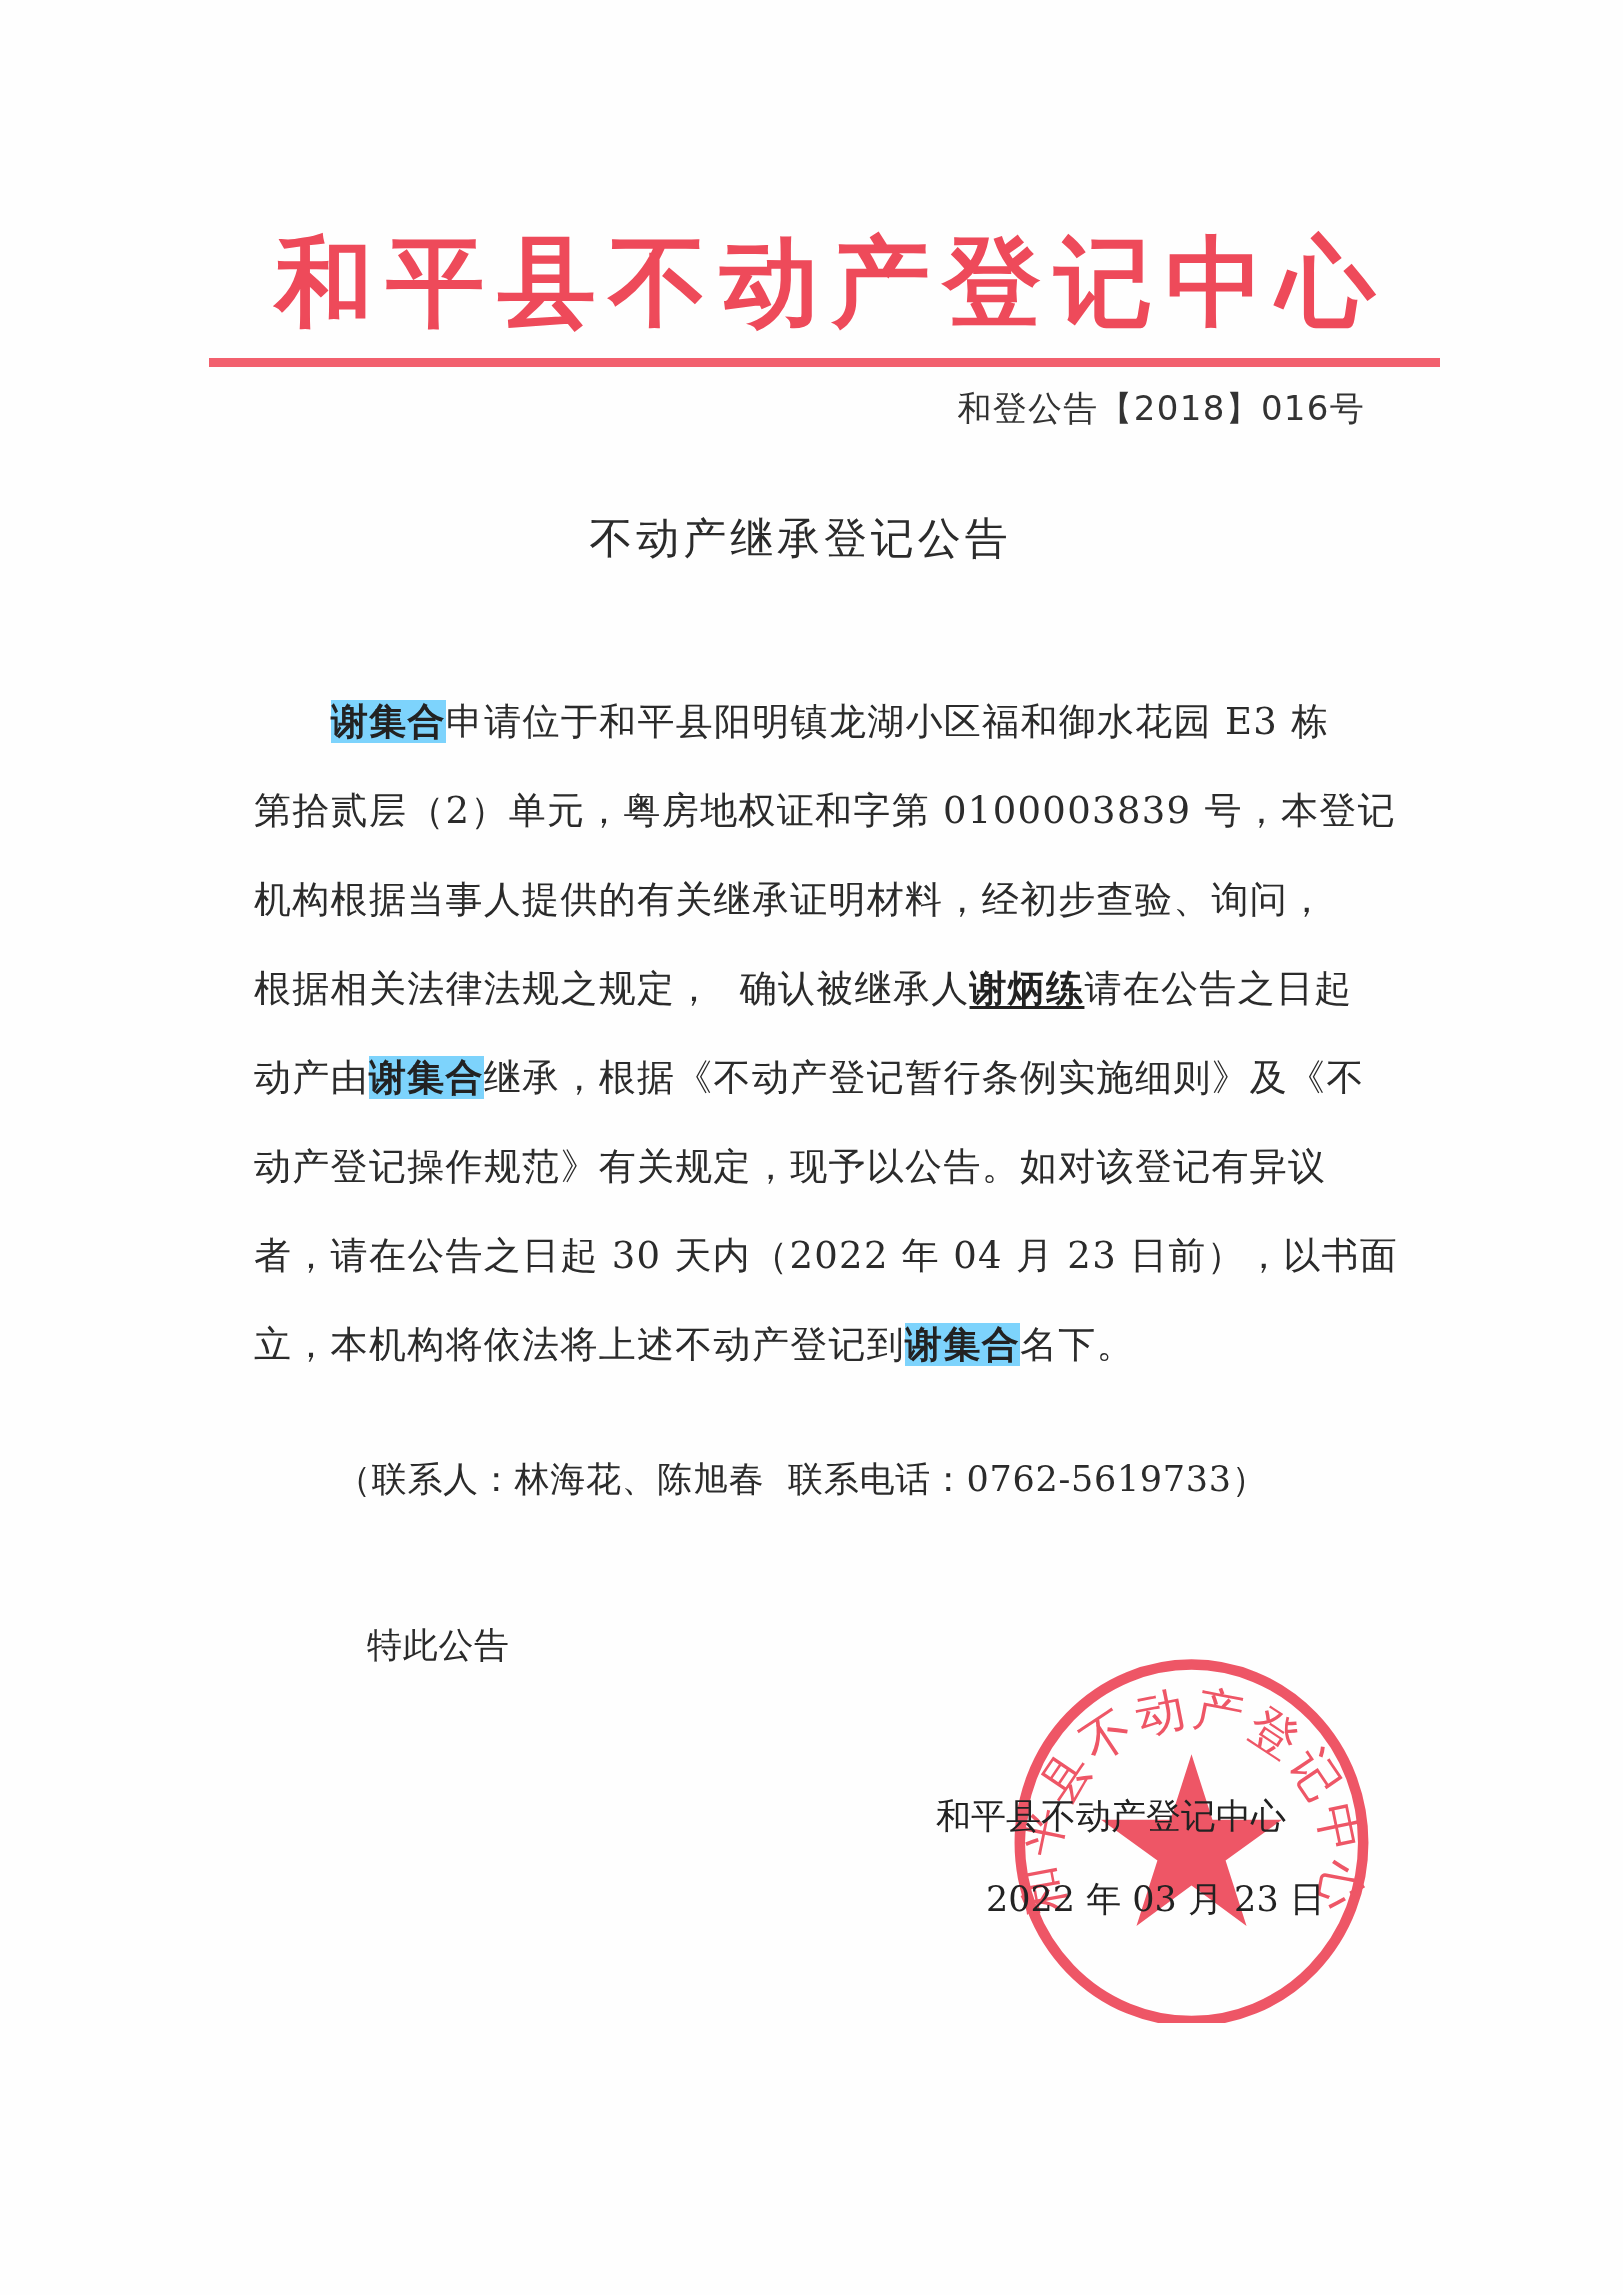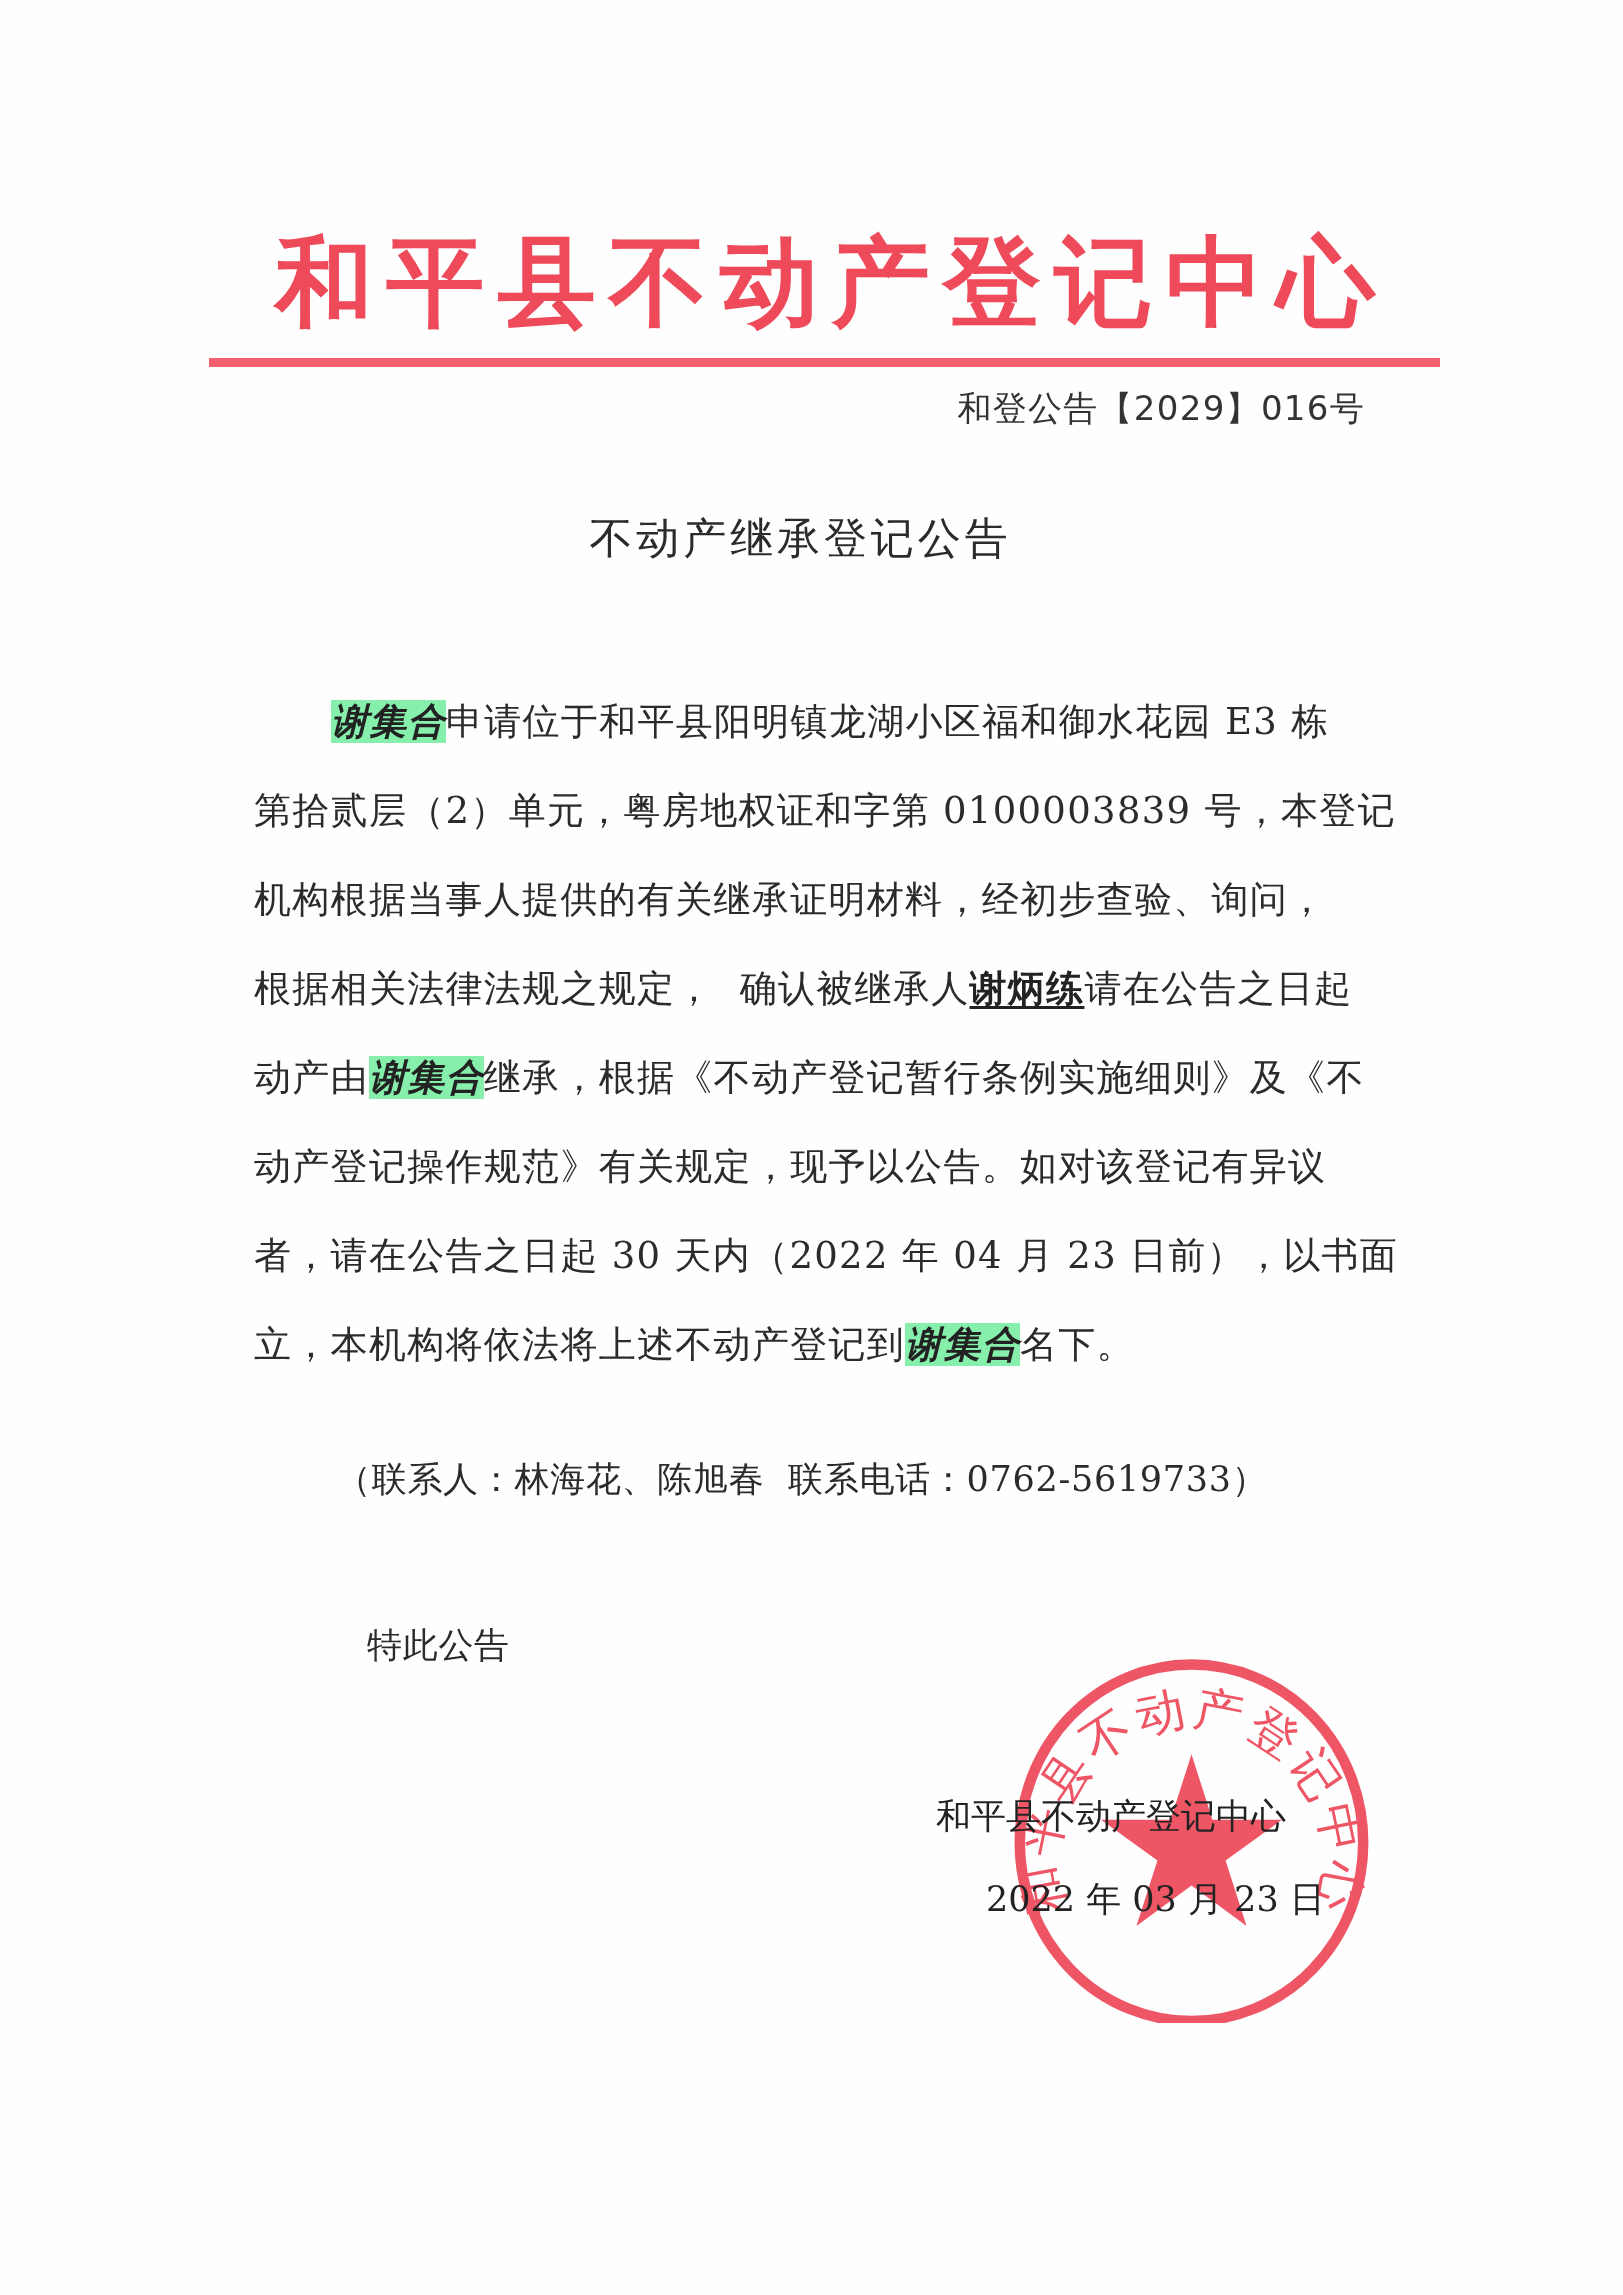--- a/index.html
+++ b/index.html
@@ -90,22 +90,21 @@
     }
     .body-text .line.first {
       padding-left: 77px;
     }
     .name-bold {
       font-family: "DejaVu Sans", "Liberation Sans", sans-serif;
       font-weight: bold;
       color: #222;
     }
     .name-bg {
-      background: #86efac;
-      font-style: italic;
+      background: #7dd3fc;
     }
     .name-underline {
       text-decoration: underline;
       text-underline-offset: 5.2px;
       text-decoration-thickness: 2.6px;
     }
     .contact-line {
       position: absolute;
       font-family: "DejaVu Serif", "Liberation Serif", serif;
       font-size: 35px;
@@ -162,21 +161,21 @@
     <span>动</span>
     <span>产</span>
     <span>登</span>
     <span>记</span>
     <span>中</span>
     <span>心</span>
   </div>
 
   <div class="red-rule"></div>
 
-  <div class="doc-number">和登公告【2029】016号</div>
+  <div class="doc-number">和登公告【2018】016号</div>
 
   <div class="doc-title">不动产继承登记公告</div>
 
   <div class="body-text">
     <span class="line first"><span class="name-bold name-bg">谢集合</span><span>申请位于和平县阳明镇龙湖小区福和御水花园 E3 栋</span></span>
     <span class="line"><span>第拾贰层（2）单元，粤房地权证和字第 0100003839 号，本登记</span></span>
     <span class="line"><span>机构根据当事人提供的有关继承证明材料，经初步查验、询问，</span></span>
     <span class="line"><span style="white-space:pre">根据相关法律法规之规定，  确认被继承人</span><span class="name-bold name-underline">谢炳练</span><span>请在公告之日起</span></span>
     <span class="line"><span>动产由</span><span class="name-bold name-bg">谢集合</span><span>继承，根据《不动产登记暂行条例实施细则》及《不</span></span>
     <span class="line"><span>动产登记操作规范》有关规定，现予以公告。如对该登记有异议</span></span>

